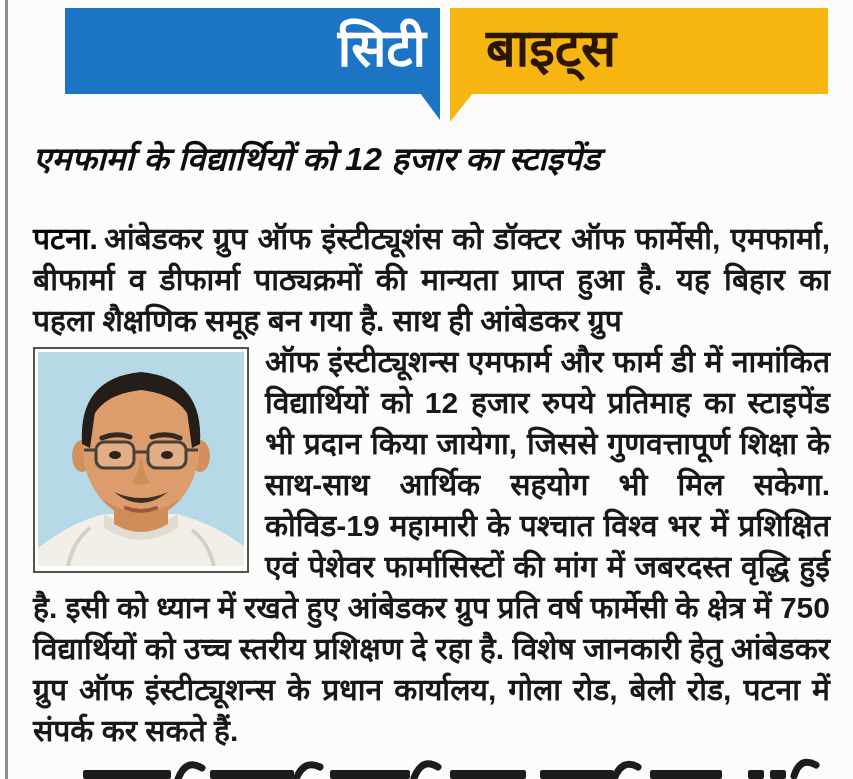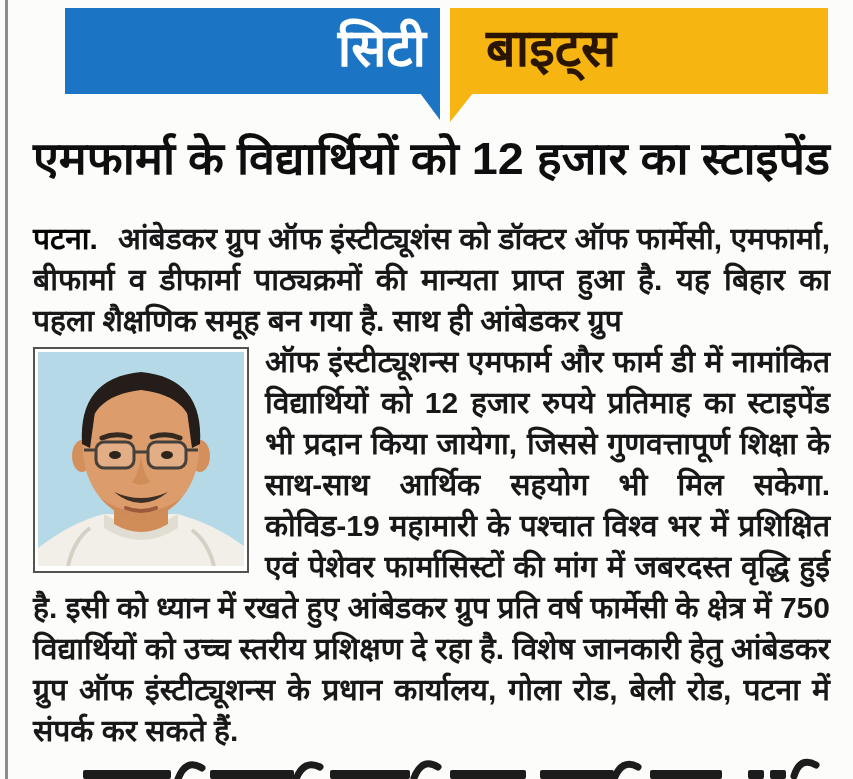--- a/index.html
+++ b/index.html
@@ -27,32 +27,32 @@
   .masthead-label {
     font-size:52px; font-weight:800; line-height:1;
     letter-spacing:0px; padding-bottom:6px;
   }
   .tail { position:absolute; top:93px; }
   .tail-blue  { left:420px; width:20px; height:27px; clip-path:polygon(0 0,100% 0,100% 100%); }
   .tail-yellow{ left:450px; width:23px; height:29px; clip-path:polygon(0 0,100% 0,0 100%); }
   
   .headline {
     position:absolute; left:33px; top:127px; width:797px; height:64px;
-    font-size:45px; font-weight:800; color:#0e0e0e;
-    white-space:nowrap; overflow:visible; line-height:64px;
+    font-size:32px; font-weight:800; color:#0e0e0e;
+    white-space:nowrap; overflow:visible; line-height:64px;font-style:italic;
   }
   .headline > span { display:inline-block; transform-origin:left center; }
   
   .body-copy {
     position:absolute; left:33px; top:218px; width:797px;
     font-size:30px; line-height:41px; font-weight:600;
     color:#181818; text-align:justify;
   }
   .body-copy p { margin:0; }
-  .dateline { font-weight:800; color:#050505; margin-right:20px; }
+  .dateline { font-weight:800; color:#050505; margin-right:6px; }
   .photo-frame {
     float:left; margin:6px 16px 4px 0;
     border:2px solid #55534f; background:#ffffff; padding:3px;
     width:216px; height:226px;
   }
   .photo-frame svg { display:block; width:206px; height:214px; }
   
   .cutoff {
     position:absolute; left:58px; top:756px; width:772px; height:23px;
     overflow:hidden;

